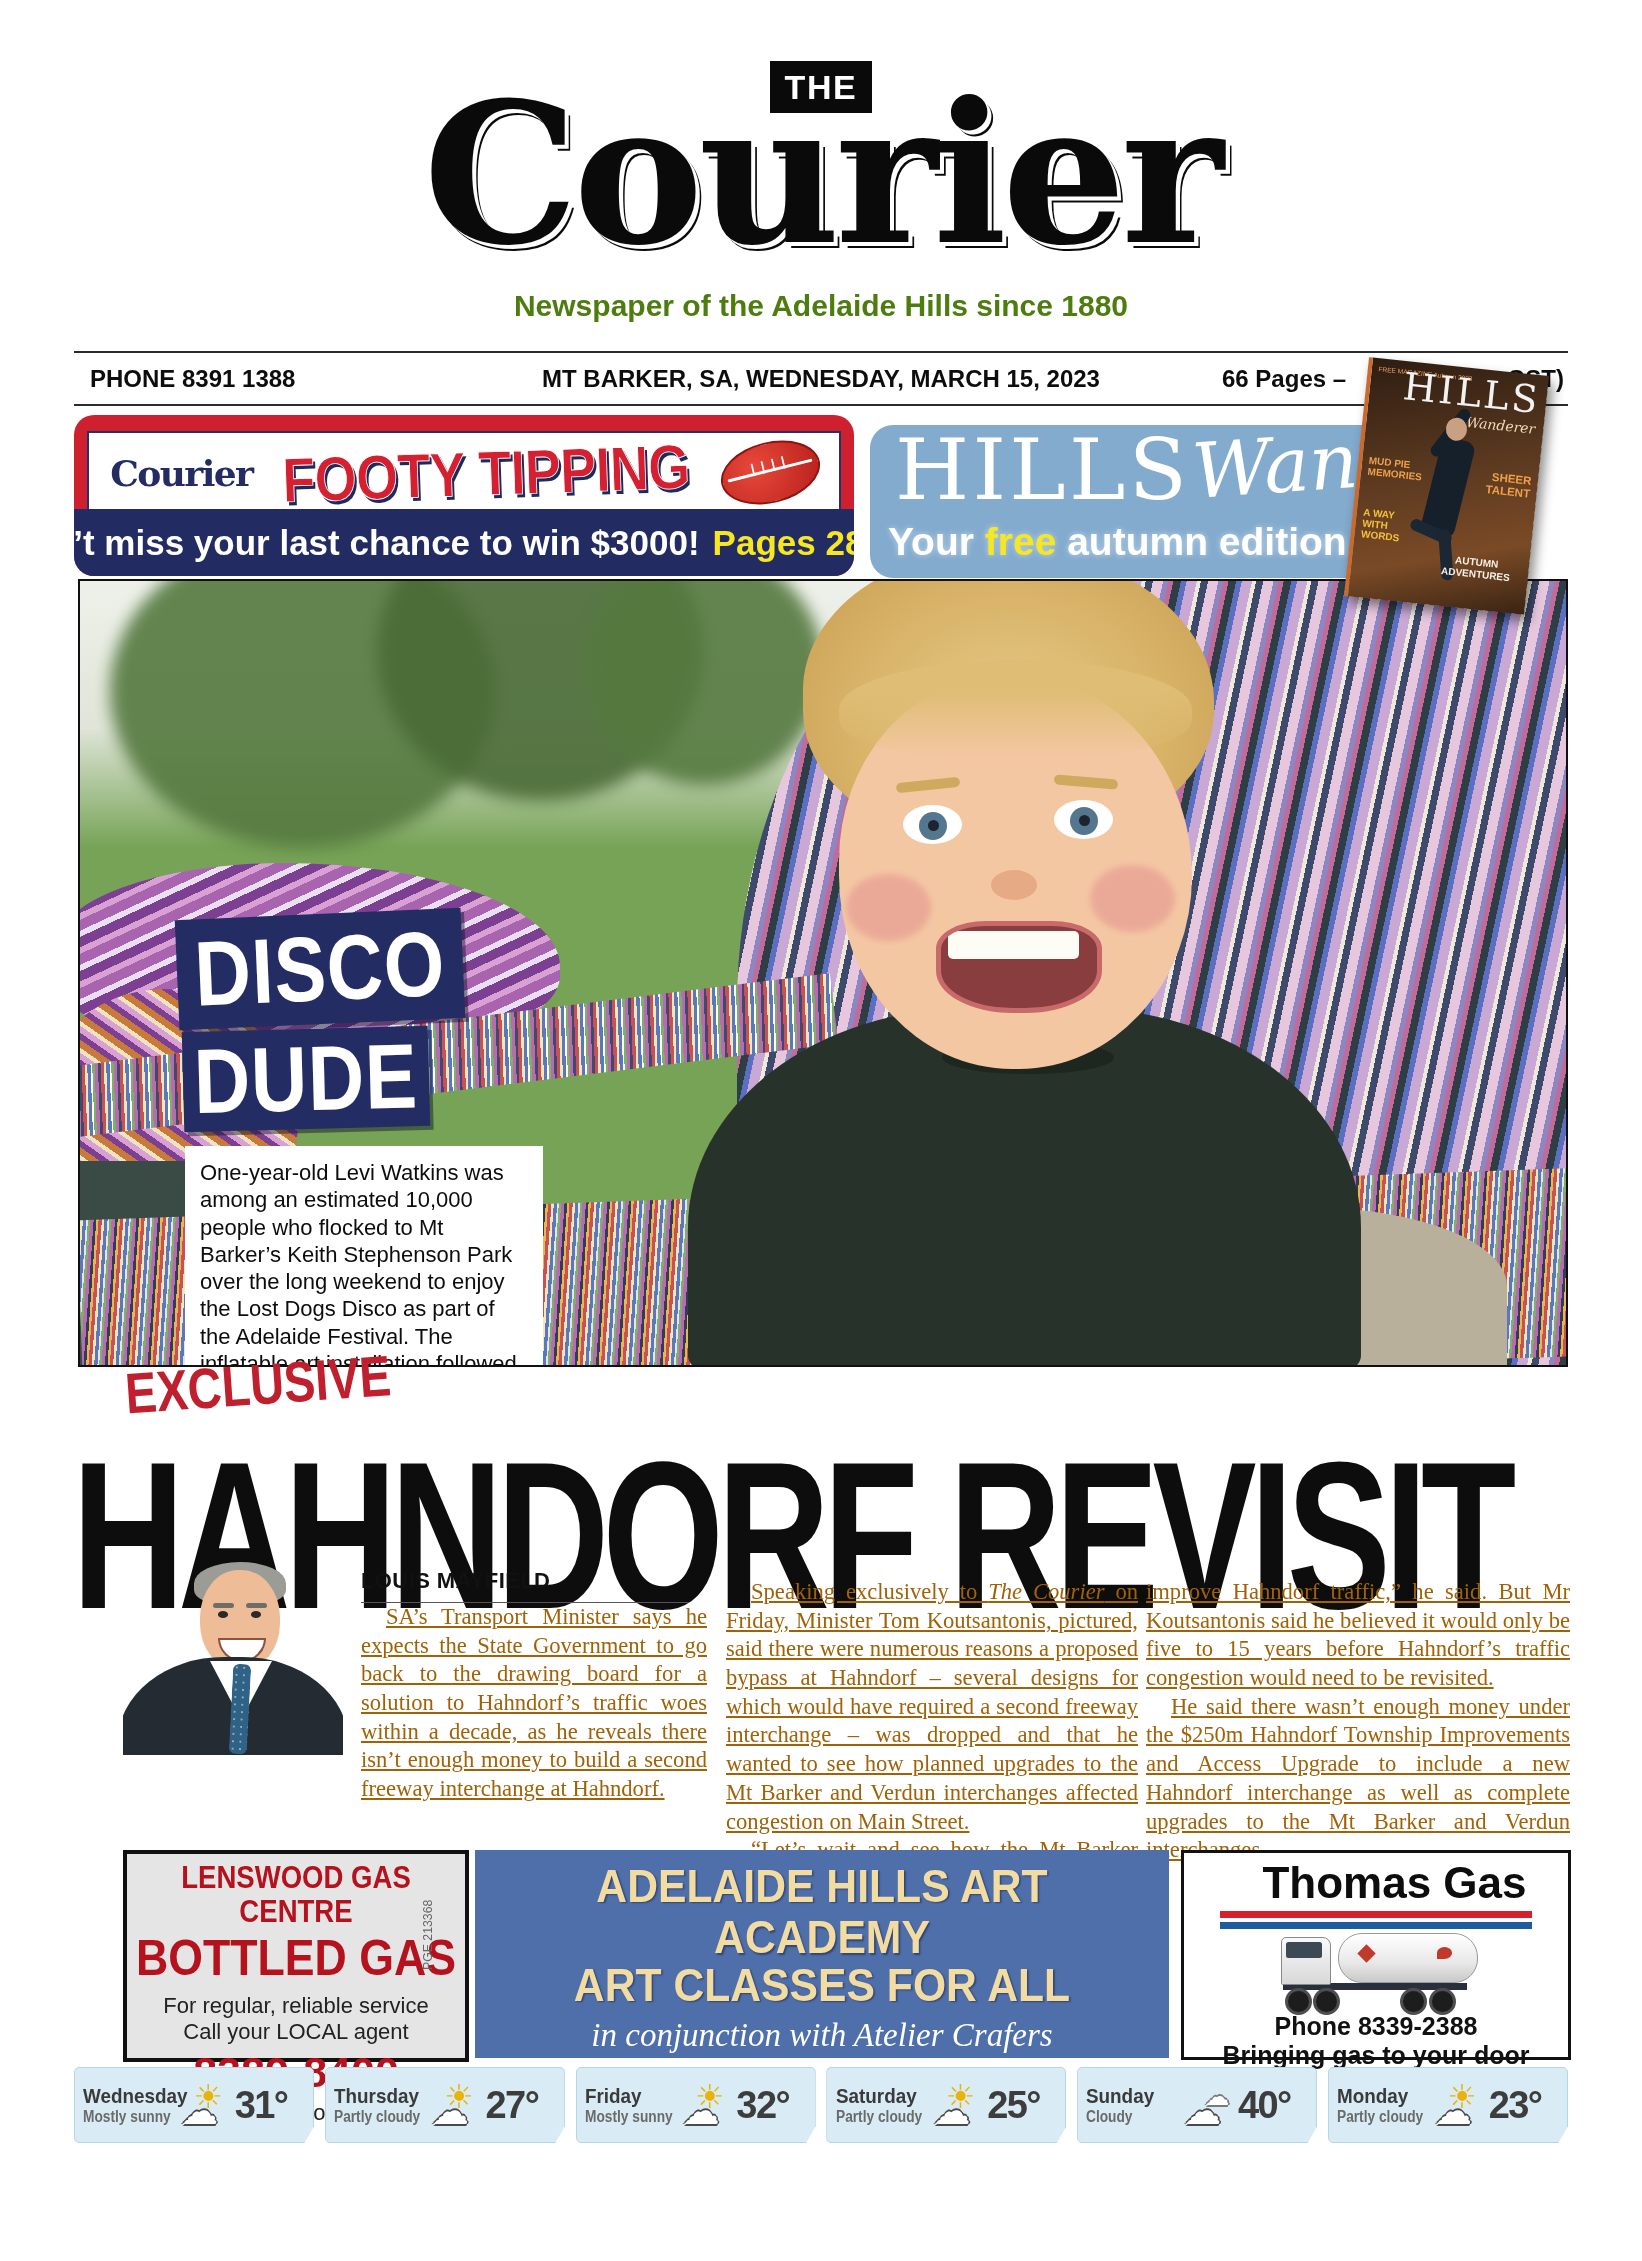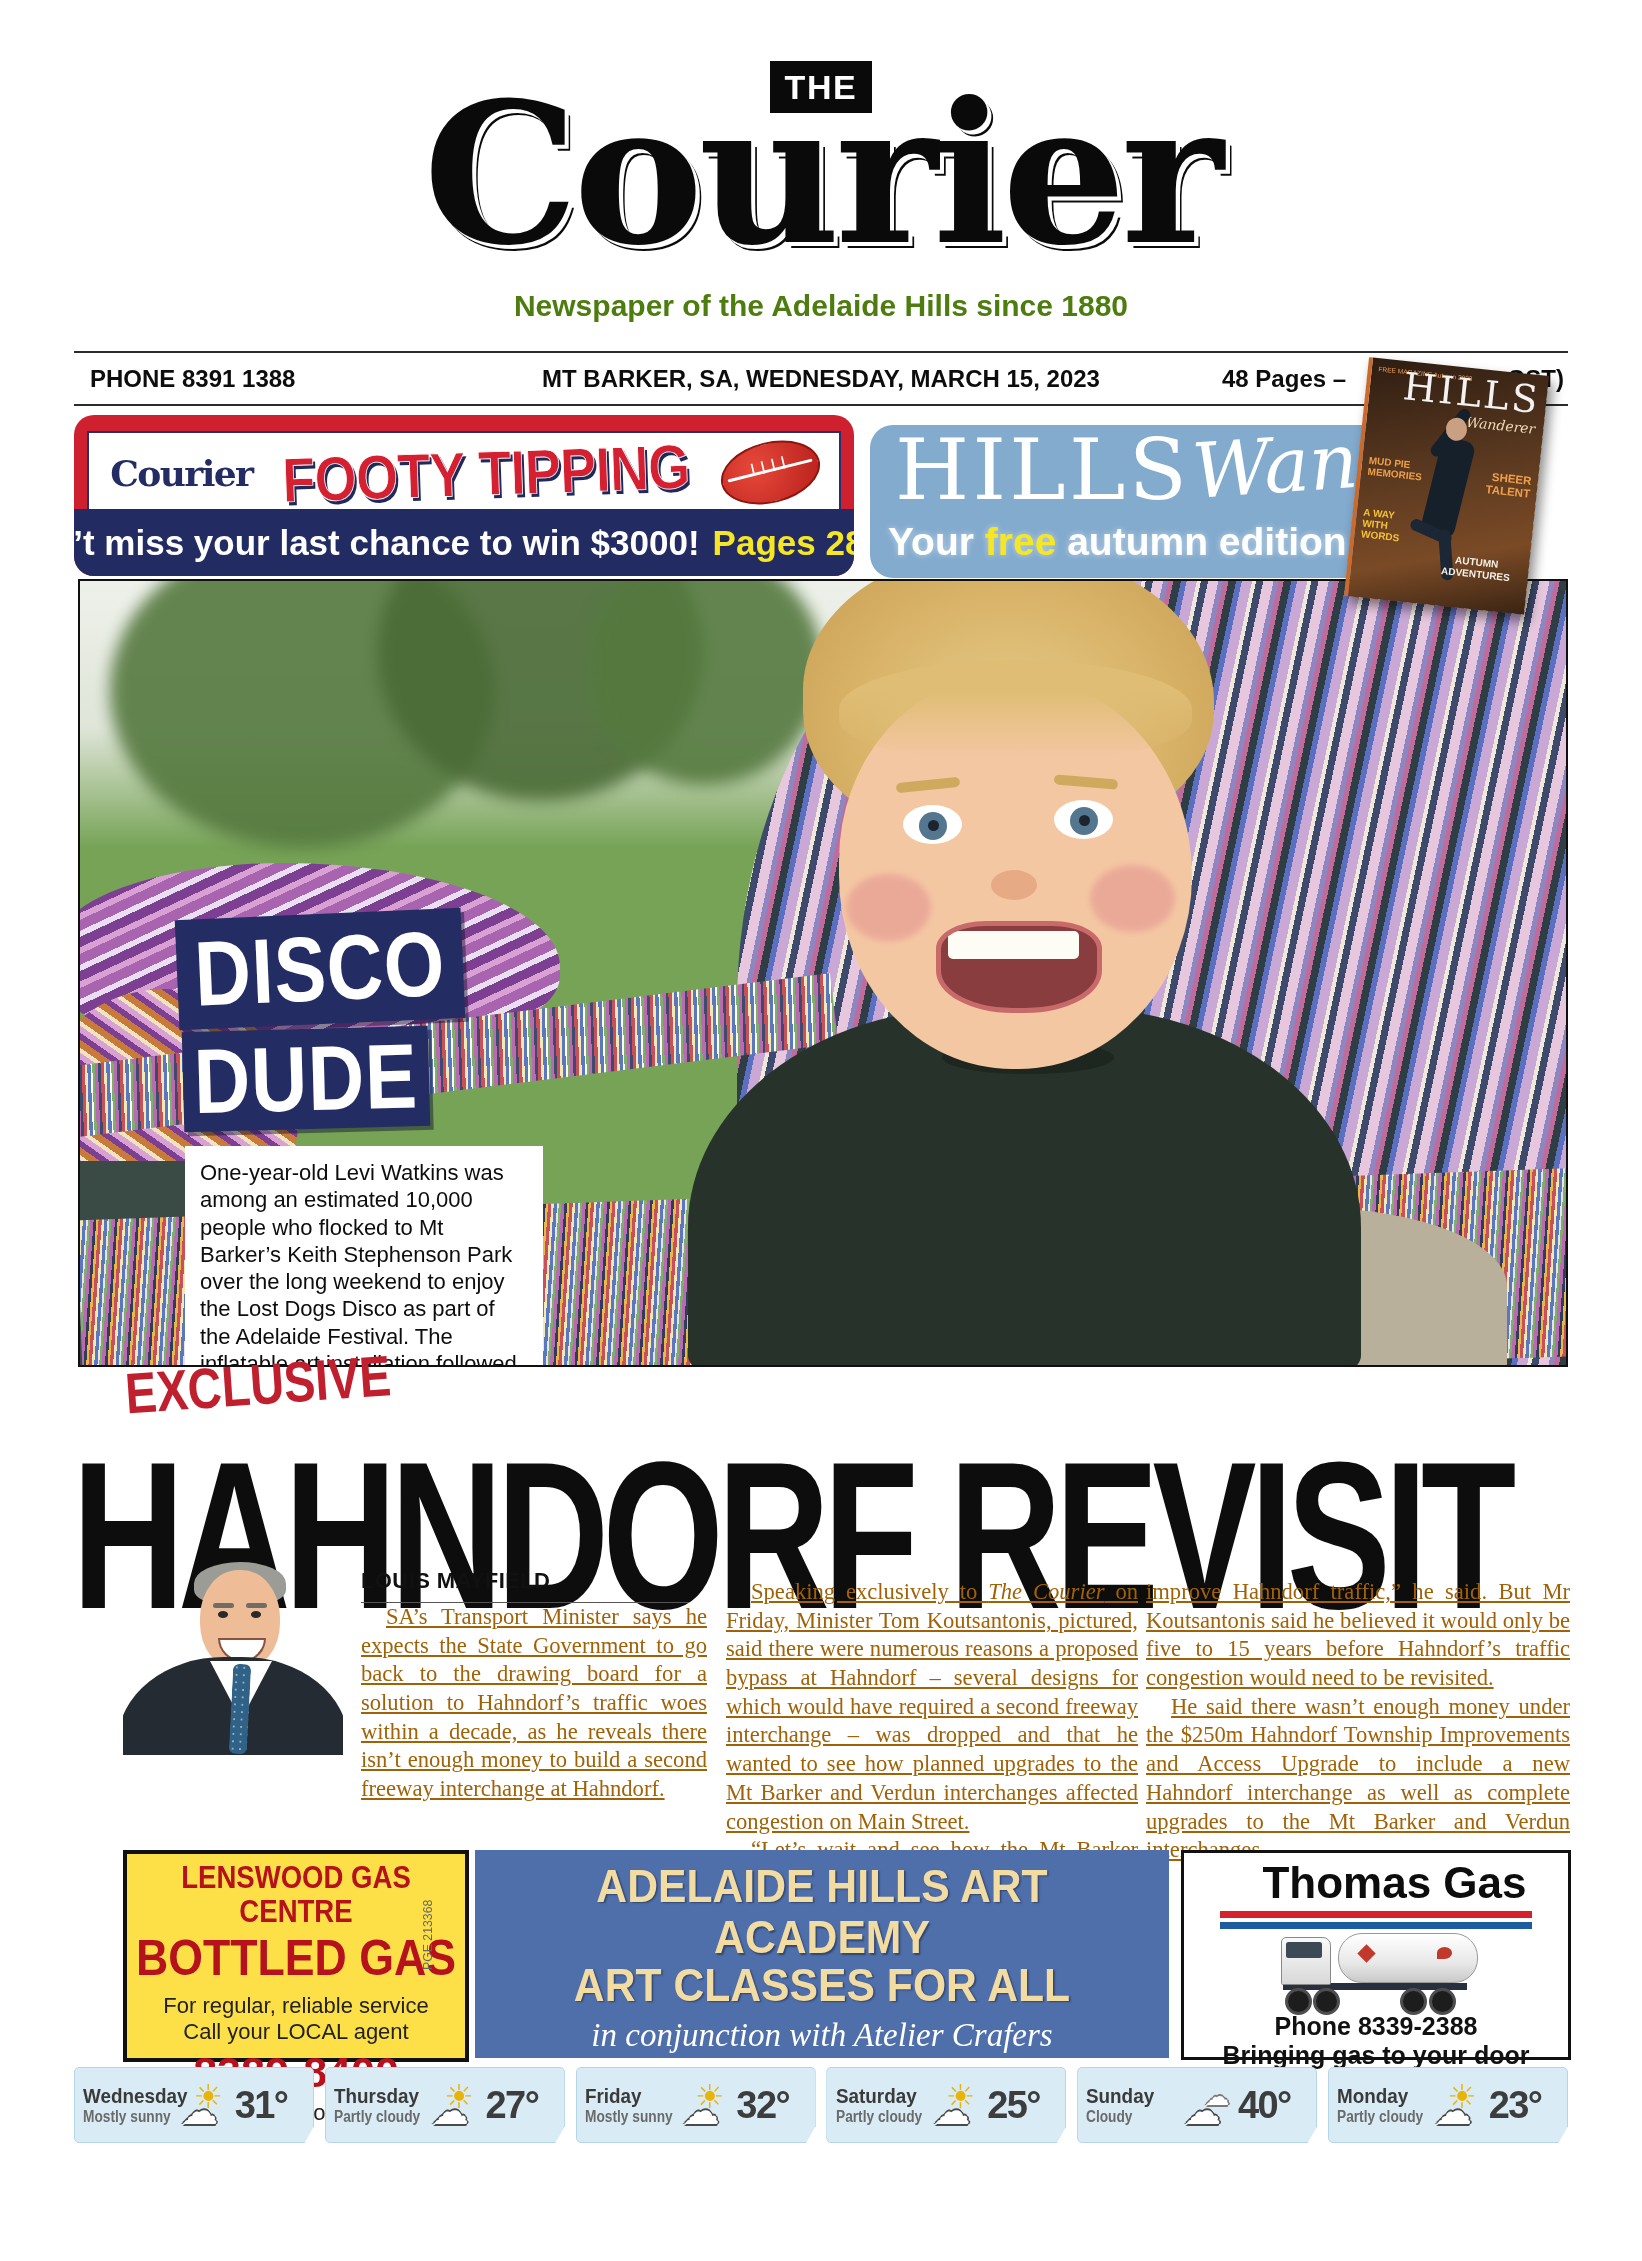--- a/index.html
+++ b/index.html
@@ -145,21 +145,21 @@
        border-bottom:1.6px solid #555;padding-bottom:8.2px;}
   .col{font-family:"Liberation Serif",serif;font-size:22.6px;line-height:1.27;text-align:justify;color:#a16207;text-decoration:underline;}
   .col p{margin:0;text-indent:25px;}
   .col p.noind{text-indent:0;}
   .col1{left:361px;top:1603px;width:346px;}
   .col2{left:726px;top:1578px;width:412px;}
   .col3{left:1146px;top:1578px;width:424px;}
   .continued{font-family:"Liberation Sans",sans-serif;font-weight:900;font-size:22px;text-align:right;margin-top:8.2px;}
 
   
-  .ad-lens{left:123px;top:1850px;width:338px;height:204px;border:4.1px solid #111;background:#fde047;text-align:center;}
+  .ad-lens{left:123px;top:1850px;width:338px;height:204px;border:4.1px solid #111;background:#e5e5e5;text-align:center;}
   .ad-lens .n{color:#b5121e;font-weight:900;font-size:29px;margin-top:8.2px;transform:scale(.95,1.05);}
   .ad-lens .p{color:#b5121e;font-weight:900;font-size:47px;margin-top:1.6px;transform:scale(.95,1.05);}
   .ad-lens .s{color:#222;font-size:22px;margin-top:8px;}
   .ad-lens .s2{color:#222;font-size:22px;}
   .ad-lens .ph{color:#b5121e;font-weight:900;font-size:43px;margin-top:3.3px;}
   .ad-lens .d{color:#222;font-size:22px;margin-top:3.3px;}
   .ad-lens .d b{text-decoration:underline;}
   .ad-lens .ref{position:absolute;right:1.6px;top:50%;transform:rotate(-90deg) translateX(40%);
        transform-origin:center;font-size:12.3px;color:#666;}
   .ad-art{left:475px;top:1850px;width:694px;height:208px;background:#4f6fab;text-align:center;color:#fff;}
@@ -208,21 +208,21 @@
 
 <div class="page">
 
   <div class="abs the-box"><span>THE</span></div>
   <div class="abs mast-title">Courier</div>
   <div class="abs mast-tag">Newspaper of the Adelaide Hills since 1880</div>
 
   <div class="abs rule" style="top:351px"></div>
   <div class="abs info" style="left:90px">PHONE 8391 1388</div>
   <div class="abs info" style="left:0;right:0;text-align:center">MT BARKER, SA, WEDNESDAY, MARCH 15, 2023</div>
-  <div class="abs info" style="left:1222px">48 Pages –</div>
+  <div class="abs info" style="left:1222px">66 Pages –</div>
   <div class="abs info" style="right:78px">$2.20 (inc GST)</div>
   <div class="abs rule" style="top:404px"></div>
 
   <div class="abs footy">
     <div class="band">
       <span class="logo">Courier</span>
       <span class="ft-title">FOOTY TIPPING</span>
       <span class="ball"></span>
     </div>
     <div class="navy">

